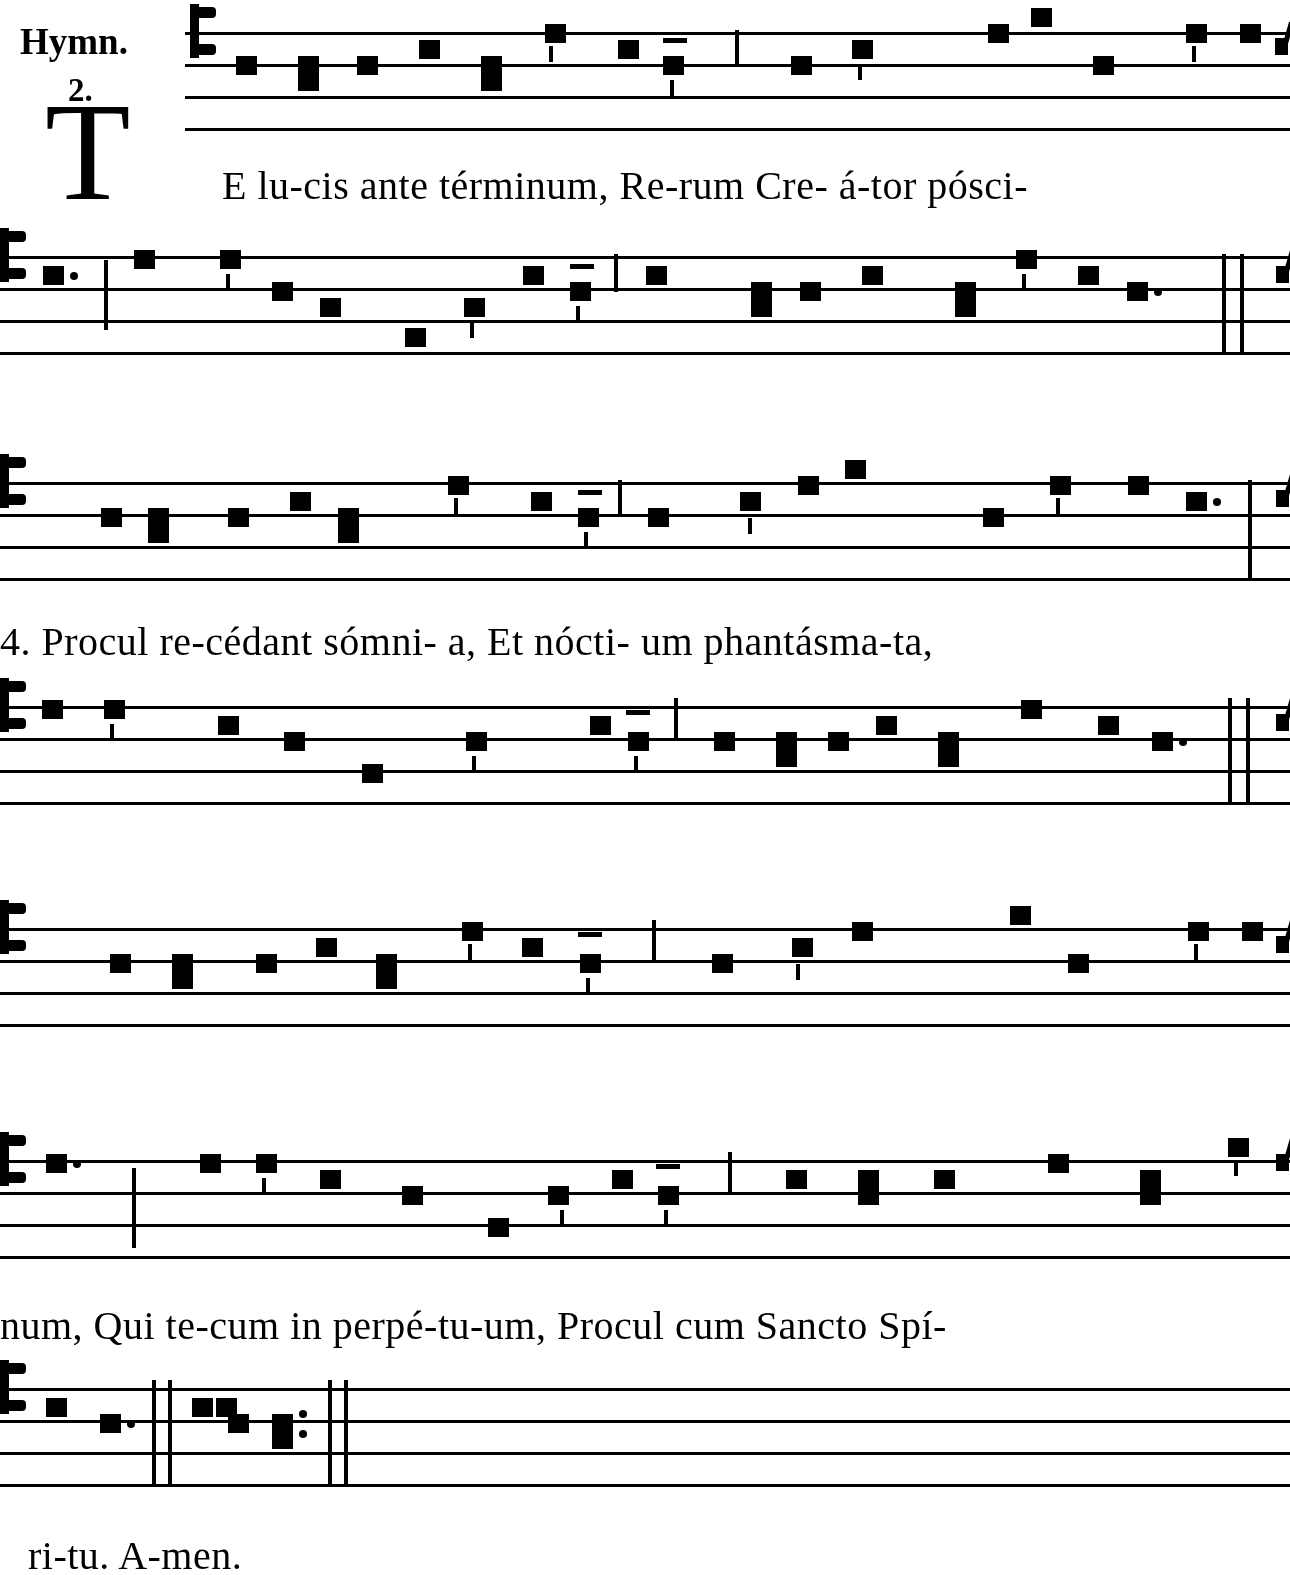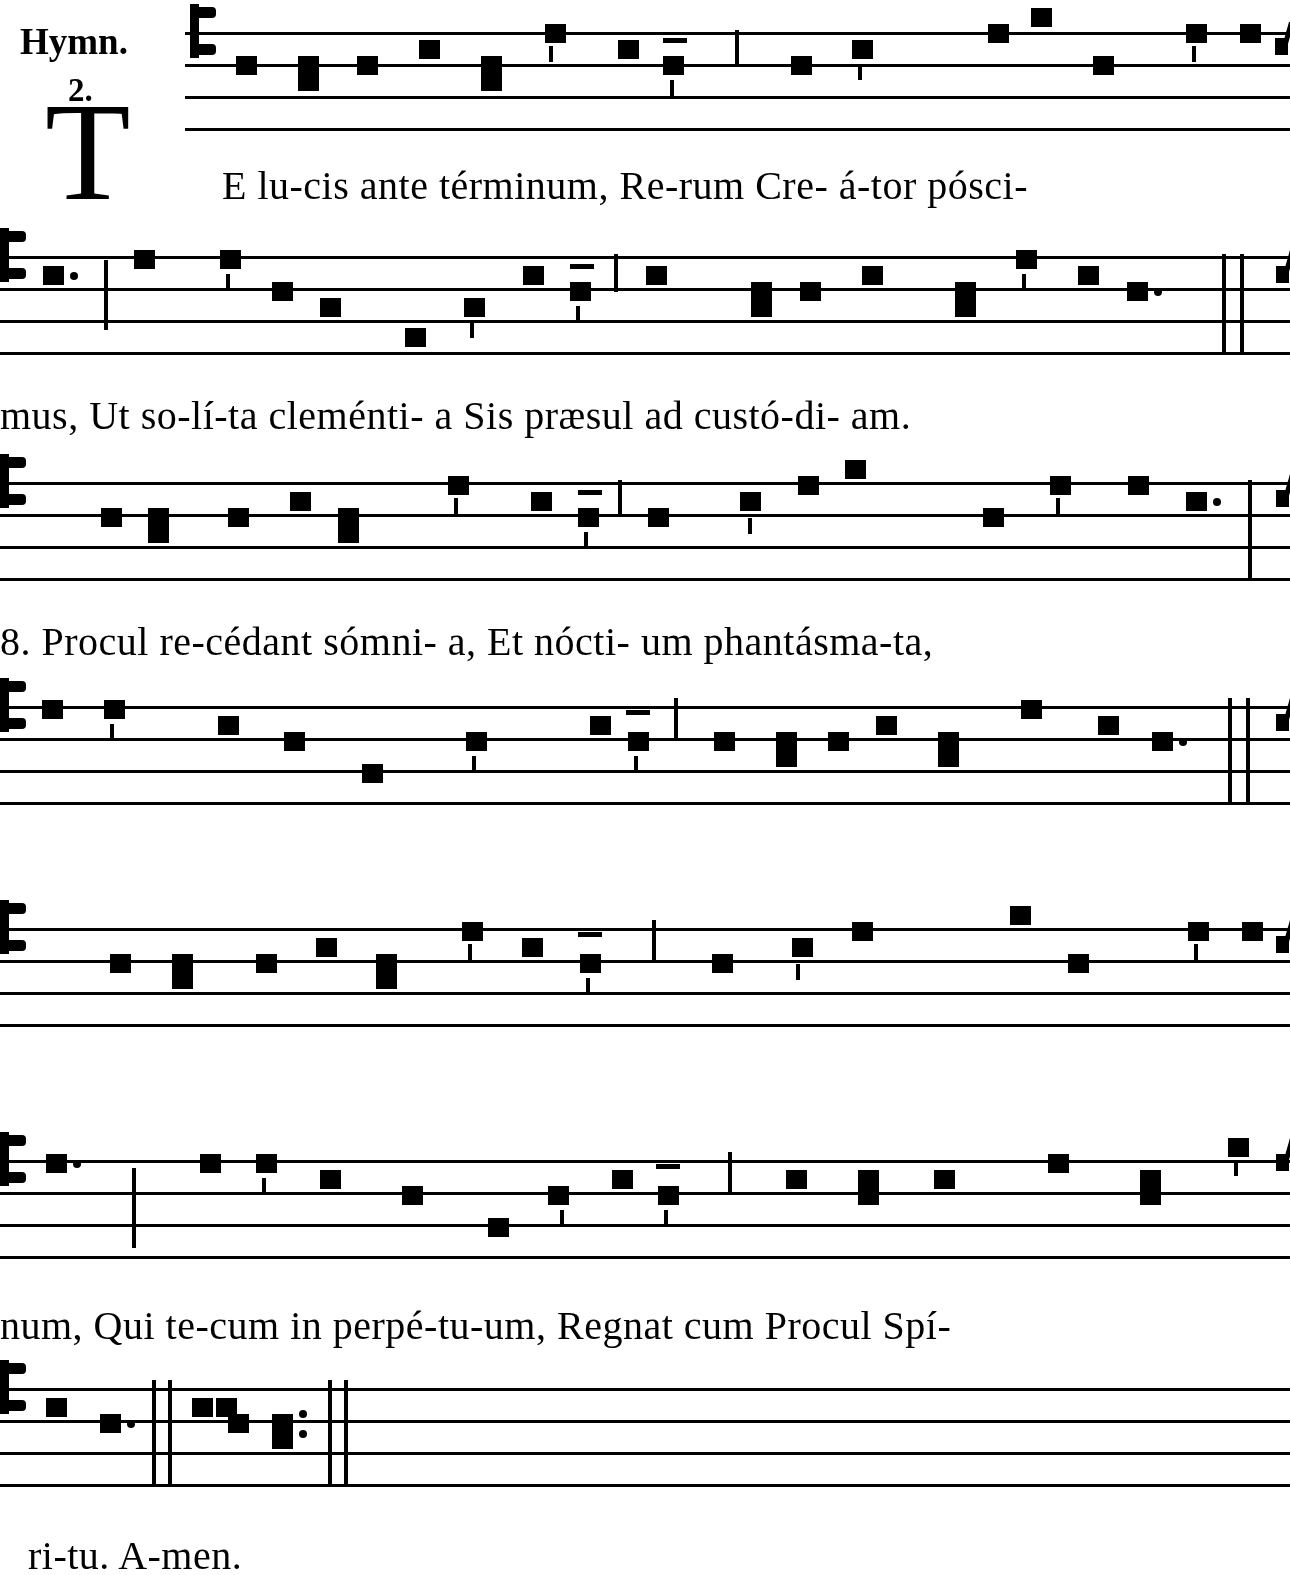--- a/index.html
+++ b/index.html
@@ -289,21 +289,20 @@
       <div class="note" style="left:1078px; top:34px;"></div>
       <div class="note" style="left:1127px; top:50px;">
         <span class="mora"></span>
       </div>
       <div class="double-bar" style="left:1222px; top:22px; height:100px;"></div>
       <div class="double-bar" style="left:1240px; top:22px; height:100px;"></div>
       <div class="custos" style="left:1276px; top:34px;"></div>
     </div>
   </div>
 
-  <div class="lyric" style="top:392px; left:0px;">mus,  Ut  so-lí-ta  cleménti- a  Sis  præsul  ad  custó-di- am.</div>
 
   <div class="system" style="top:462px; height:125px;">
     <div class="staff">
       <div class="staff-line" style="top:20px; left:0px; width:1290px;"></div>
       <div class="staff-line" style="top:52px; left:0px; width:1290px;"></div>
       <div class="staff-line" style="top:84px; left:0px; width:1290px;"></div>
       <div class="staff-line" style="top:116px; left:0px; width:1290px;"></div>
 
       <div class="clef" style="left:0px; top:-8px;">
         <span class="clef-body">
@@ -337,21 +336,21 @@
       <div class="ictus" style="left:1056px; top:36px;"></div>
       <div class="note" style="left:1128px; top:14px;"></div>
       <div class="note" style="left:1186px; top:30px;">
         <span class="mora"></span>
       </div>
       <div class="barline" style="left:1248px; top:18px; height:98px;"></div>
       <div class="custos" style="left:1276px; top:28px;"></div>
     </div>
   </div>
 
-  <div class="lyric" style="top:618px; left:0px;">8. Procul  re-cédant  sómni- a,   Et  nócti- um  phantásma-ta,</div>
+  <div class="lyric" style="top:618px; left:0px;">4. Procul  re-cédant  sómni- a,   Et  nócti- um  phantásma-ta,</div>
 
   <div class="system" style="top:686px; height:125px;">
     <div class="staff">
       <div class="staff-line" style="top:20px; left:0px; width:1290px;"></div>
       <div class="staff-line" style="top:52px; left:0px; width:1290px;"></div>
       <div class="staff-line" style="top:84px; left:0px; width:1290px;"></div>
       <div class="staff-line" style="top:116px; left:0px; width:1290px;"></div>
 
       <div class="clef" style="left:0px; top:-8px;">
         <span class="clef-body">
@@ -474,21 +473,21 @@
       <div class="note" style="left:934px; top:30px;"></div>
       <div class="note" style="left:1048px; top:14px;"></div>
       <div class="note" style="left:1140px; top:30px;"></div>
       <div class="note" style="left:1140px; top:46px;"></div>
       <div class="note" style="left:1228px; top:-2px;"></div>
       <div class="ictus" style="left:1234px; top:20px;"></div>
       <div class="custos" style="left:1276px; top:14px;"></div>
     </div>
   </div>
 
-  <div class="lyric" style="top:1302px; left:0px;">num,  Qui  te-cum  in  perpé-tu-um,  Regnat  cum  Procul  Spí-</div>
+  <div class="lyric" style="top:1302px; left:0px;">num,  Qui  te-cum  in  perpé-tu-um,  Procul  cum  Sancto  Spí-</div>
 
   <div class="system" style="top:1368px; height:125px;">
     <div class="staff">
       <div class="staff-line" style="top:20px; left:0px; width:1290px;"></div>
       <div class="staff-line" style="top:52px; left:0px; width:1290px;"></div>
       <div class="staff-line" style="top:84px; left:0px; width:1290px;"></div>
       <div class="staff-line" style="top:116px; left:0px; width:1290px;"></div>
 
       <div class="clef" style="left:0px; top:-8px;">
         <span class="clef-body">

